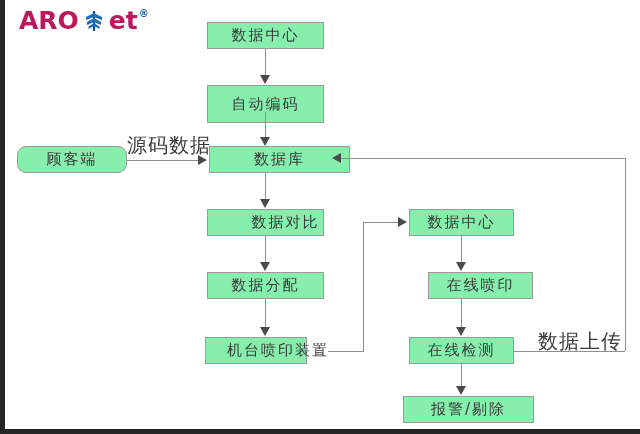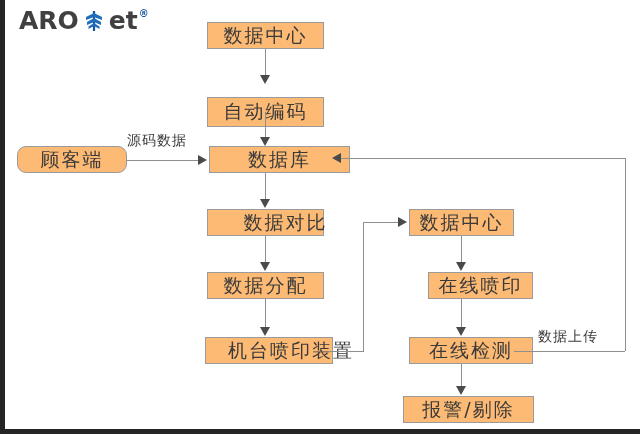--- a/index.html
+++ b/index.html
@@ -26,21 +26,21 @@
     top: 8px;
     display: flex;
     align-items: flex-start;
     user-select: none;
   }
   #logo .word {
     font-family: "DejaVu Sans", "Liberation Sans", sans-serif;
     font-weight: bold;
     font-size: 25px;
     letter-spacing: 0px;
-    color: #404040;
+    color: #be185d;
     line-height: 26px;
   }
   #logo .mark {
     display: inline-block;
     margin: 0 2px;
     line-height: 0;
   }
   #logo .reg {
     font-size: 10px;
     color: #12519b;
@@ -48,25 +48,25 @@
     line-height: 10px;
     margin-top: 1px;
     margin-left: 1px;
   }
 
   
   .node {
     position: absolute;
     box-sizing: border-box;
     border: 1px solid #9a9a9a;
-    background: #fdba74;
+    background: #86efac;
     display: flex;
     align-items: center;
     justify-content: center;
-    font-size: 19px;
+    font-size: 15px;
     color: #3a3a3a;
     letter-spacing: 2px;
     white-space: nowrap;
     font-family: "DejaVu Sans", "Liberation Sans", sans-serif;
   }
 
   
   .ln {
     position: absolute;
     background: #8f8f8f;
@@ -90,21 +90,21 @@
     border-left: 9px solid #4a4a4a;
   }
   .arrow.left {
     border-top: 5px solid transparent;
     border-bottom: 5px solid transparent;
     border-right: 9px solid #4a4a4a;
   }
 
   .edge-label {
     position: absolute;
-    font-size: 14px;
+    font-size: 20px;
     color: #3a3a3a;
     letter-spacing: 1px;
     white-space: nowrap;
     background: transparent;
     font-family: "DejaVu Sans", "Liberation Sans", sans-serif;
   }
 </style>
 </head>
 <body>
 
@@ -124,37 +124,37 @@
           <path d="M13 15 L18.5 18.5 L18.5 21 L13 18 Z"></path>
         </g>
       </svg>
     </span>
     <span class="word">et</span>
     <span class="reg">®</span>
   </div>
 
   <div class="node" style="left:202px; top:22px; width:117px; height:27px;">数据中心</div>
 
-  <div class="node" style="left:202px; top:85px; width:117px; height:30px;margin-top:12px;">自动编码</div>
+  <div class="node" style="left:202px; top:85px; width:117px; height:38px;">自动编码</div>
 
   <div class="node" style="left:12px; top:146px; width:110px; height:27px;border-radius:9px;">顾客端</div>
 
   <div class="node" style="left:204px; top:146px; width:141px; height:27px;">数据库</div>
 
   <div class="node" style="left:202px; top:209px; width:117px; height:27px;padding-left:40px;">数据对比</div>
 
   <div class="node" style="left:202px; top:272px; width:117px; height:27px;">数据分配</div>
 
-  <div class="node" style="left:200px; top:337px; width:128px; height:27px;padding-left:44px;">机台喷印装置</div>
+  <div class="node" style="left:200px; top:337px; width:102px; height:27px;padding-left:44px;">机台喷印装置</div>
 
   <div class="node" style="left:404px; top:209px; width:105px; height:27px;">数据中心</div>
 
   <div class="node" style="left:404px; top:272px; width:105px; height:27px;margin-left:19px;">在线喷印</div>
 
-  <div class="node" style="left:404px; top:337px; width:124px; height:27px;">在线检测</div>
+  <div class="node" style="left:404px; top:337px; width:105px; height:27px;">在线检测</div>
 
   <div class="node" style="left:398px; top:396px; width:131px; height:27px;">报警/剔除</div>
 
   <div class="ln v" style="left:260px; top:49px; height:27px;"></div>
   <div class="arrow down" style="left:255px; top:75px;"></div>
 
   <div class="ln v" style="left:260px; top:112px; height:26px;"></div>
   <div class="arrow down" style="left:255px; top:137px;"></div>
 
   <div class="ln h" style="left:122px; top:160px; width:72px;"></div>

